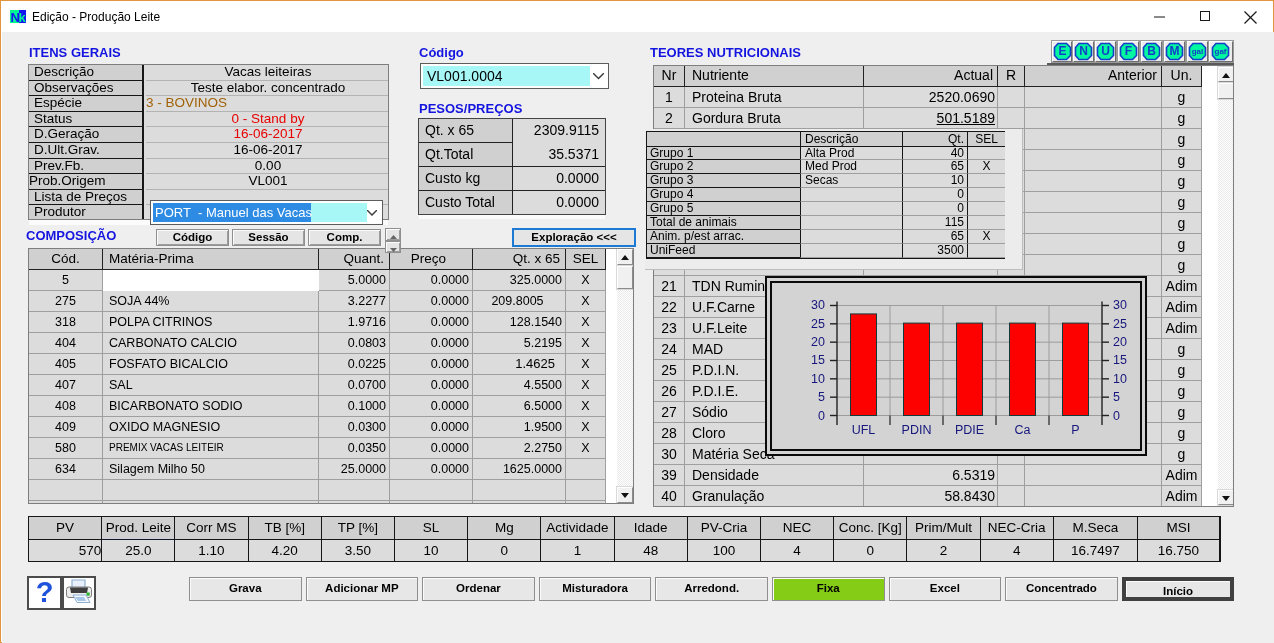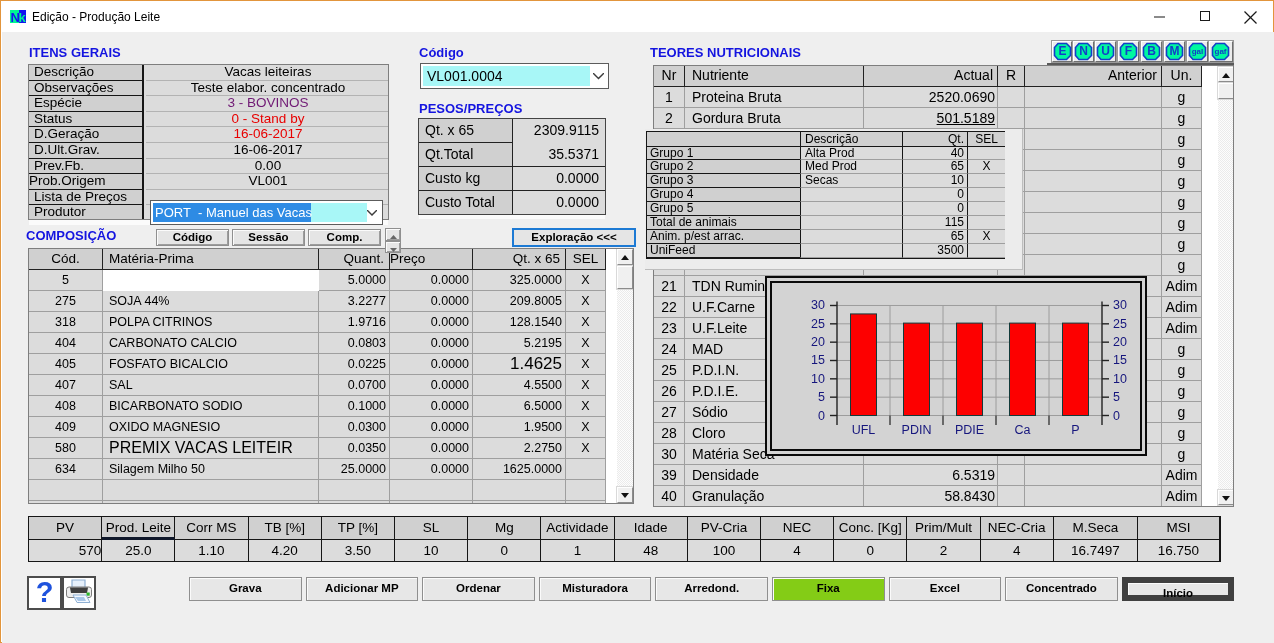--- a/index.html
+++ b/index.html
@@ -23,21 +23,21 @@
       </svg></div>
 <div style="position:absolute;left:1px;top:31px;width:1272px;height:611px;background:#efefef;"></div>
 <div class="cap" style="left:28px;top:44px;">ITENS GERAIS</div>
 <div style="position:absolute;left:27px;top:63px;width:361px;height:156px;border:1px solid #7e7e7e;background:#dcdcdc;overflow:hidden;">
       <div style="position:relative;width:100%;height:100%">
         <div style="position:absolute;left:0px;top:0.0px;width:115px;height:15.6px;background:#d0d0d0;border-bottom:1px solid #161616;border-right:2px solid #161616;font-size:13.5px;line-height:14.6px;padding-left:5px;">Descrição</div>
         <div style="position:absolute;left:117px;top:0.0px;width:244px;height:15.6px;background:#dcdcdc;border-bottom:1px solid #b3b3b3;font-size:13.5px;line-height:14.6px;text-align:center;color:#000;">Vacas leiteiras</div>
         <div style="position:absolute;left:0px;top:15.6px;width:115px;height:15.6px;background:#d0d0d0;border-bottom:1px solid #161616;border-right:2px solid #161616;font-size:13.5px;line-height:14.6px;padding-left:5px;">Observações</div>
         <div style="position:absolute;left:117px;top:15.6px;width:244px;height:15.6px;background:#dcdcdc;border-bottom:1px solid #b3b3b3;font-size:13.5px;line-height:14.6px;text-align:center;color:#000;">Teste elabor. concentrado</div>
         <div style="position:absolute;left:0px;top:31.2px;width:115px;height:15.6px;background:#d0d0d0;border-bottom:1px solid #161616;border-right:2px solid #161616;font-size:13.5px;line-height:14.6px;padding-left:5px;">Espécie</div>
-        <div style="position:absolute;left:117px;top:31.2px;width:244px;height:15.6px;background:#dcdcdc;border-bottom:1px solid #b3b3b3;font-size:13.5px;line-height:14.6px;text-align:center;color:#701a75;">3 - BOVINOS</div>
+        <div style="position:absolute;left:117px;top:31.2px;width:244px;height:15.6px;background:#dcdcdc;border-bottom:1px solid #b3b3b3;font-size:13.5px;line-height:14.6px;color:#a16207;">3 - BOVINOS</div>
         <div style="position:absolute;left:0px;top:46.8px;width:115px;height:15.6px;background:#d0d0d0;border-bottom:1px solid #161616;border-right:2px solid #161616;font-size:13.5px;line-height:14.6px;padding-left:5px;">Status</div>
         <div style="position:absolute;left:117px;top:46.8px;width:244px;height:15.6px;background:#dcdcdc;border-bottom:1px solid #b3b3b3;font-size:13.5px;line-height:14.6px;text-align:center;color:#e80000;">0 - Stand by</div>
         <div style="position:absolute;left:0px;top:62.4px;width:115px;height:15.6px;background:#d0d0d0;border-bottom:1px solid #161616;border-right:2px solid #161616;font-size:13.5px;line-height:14.6px;padding-left:5px;">D.Geração</div>
         <div style="position:absolute;left:117px;top:62.4px;width:244px;height:15.6px;background:#dcdcdc;border-bottom:1px solid #b3b3b3;font-size:13.5px;line-height:14.6px;text-align:center;color:#e80000;">16-06-2017</div>
         <div style="position:absolute;left:0px;top:78.0px;width:115px;height:15.6px;background:#d0d0d0;border-bottom:1px solid #161616;border-right:2px solid #161616;font-size:13.5px;line-height:14.6px;padding-left:5px;">D.Ult.Grav.</div>
         <div style="position:absolute;left:117px;top:78.0px;width:244px;height:15.6px;background:#dcdcdc;border-bottom:1px solid #b3b3b3;font-size:13.5px;line-height:14.6px;text-align:center;color:#000;">16-06-2017</div>
         <div style="position:absolute;left:0px;top:93.6px;width:115px;height:15.6px;background:#d0d0d0;border-bottom:1px solid #161616;border-right:2px solid #161616;font-size:13.5px;line-height:14.6px;padding-left:5px;">Prev.Fb.</div>
         <div style="position:absolute;left:117px;top:93.6px;width:244px;height:15.6px;background:#dcdcdc;border-bottom:1px solid #b3b3b3;font-size:13.5px;line-height:14.6px;text-align:center;color:#000;">0.00</div>
         <div style="position:absolute;left:0px;top:109.2px;width:115px;height:15.6px;background:#d0d0d0;border-bottom:1px solid #161616;border-right:2px solid #161616;font-size:13.5px;line-height:14.6px;padding-left:0;">Prob.Origem</div>
         <div style="position:absolute;left:117px;top:109.2px;width:244px;height:15.6px;background:#dcdcdc;border-bottom:1px solid #b3b3b3;font-size:13.5px;line-height:14.6px;text-align:center;color:#000;">VL001</div>
@@ -85,72 +85,72 @@
       </svg></div>
 <div class="btn3" style="left:384px;top:239.5px;width:16px;height:12.5px;z-index:6;"><svg width="7" height="4" style="margin-top:4px">
         <path d="M0 0 L7 0 L3.5 4 Z" fill="#666"></path>
       </svg></div>
 <div style="position:absolute;left:511px;top:227px;width:124px;height:19px;background:#e5e5e5;border:2px solid #1d7ad4;font-weight:bold;font-size:11.5px;text-align:center;line-height:15px;color:#000;">Exploração &lt;&lt;&lt;</div>
 <div style="position:absolute;left:27px;top:247px;width:606px;height:256px;border:1px solid #7e7e7e;background:#fff;overflow:hidden;">
       <div style="position:relative;width:100%;height:100%">
         <div style="position:absolute;left:0px;top:0px;width:74px;height:21px;background:#d0d0d0;border-right:1px solid #222;border-bottom:1px solid #222;font-size:13.5px;line-height:19px;text-align:center;padding-left:0px;padding-right:0px;white-space:nowrap;overflow:hidden;">Cód.</div>
         <div style="position:absolute;left:74px;top:0px;width:216px;height:21px;background:#d0d0d0;border-right:1px solid #222;border-bottom:1px solid #222;font-size:13.5px;line-height:19px;text-align:left;padding-left:6px;padding-right:0px;white-space:nowrap;overflow:hidden;">Matéria-Prima</div>
         <div style="position:absolute;left:290px;top:0px;width:71px;height:21px;background:#d0d0d0;border-right:1px solid #222;border-bottom:1px solid #222;font-size:13.5px;line-height:19px;text-align:right;padding-left:0px;padding-right:5px;white-space:nowrap;overflow:hidden;">Quant.</div>
-        <div style="position:absolute;left:361px;top:0px;width:83px;height:21px;background:#d0d0d0;border-right:1px solid #222;border-bottom:1px solid #222;font-size:13.5px;line-height:19px;text-align:left;padding-left:0px;padding-right:5px;white-space:nowrap;overflow:hidden;">Preço</div>
+        <div style="position:absolute;left:361px;top:0px;width:83px;height:21px;background:#d0d0d0;border-right:1px solid #222;border-bottom:1px solid #222;font-size:13.5px;line-height:19px;text-align:center;padding-left:0px;padding-right:5px;white-space:nowrap;overflow:hidden;">Preço</div>
         <div style="position:absolute;left:444px;top:0px;width:93px;height:21px;background:#d0d0d0;border-right:1px solid #222;border-bottom:1px solid #222;font-size:13.5px;line-height:19px;text-align:right;padding-left:0px;padding-right:5px;white-space:nowrap;overflow:hidden;">Qt. x 65</div>
         <div style="position:absolute;left:537px;top:0px;width:40px;height:21px;background:#d0d0d0;border-right:1px solid #222;border-bottom:1px solid #222;font-size:13.5px;line-height:19px;text-align:center;padding-left:0px;padding-right:0px;white-space:nowrap;overflow:hidden;">SEL</div>
         <div style="position:absolute;left:0px;top:21px;width:74px;height:21px;background:#dcdcdc;border-right:1px solid #9f9f9f;border-bottom:1px solid #9f9f9f;font-size:12.5px;line-height:20px;text-align:center;padding-left:0px;padding-right:0px;white-space:nowrap;overflow:hidden;">5</div>
         <div style="position:absolute;left:290px;top:21px;width:71px;height:21px;background:#dcdcdc;border-right:1px solid #9f9f9f;border-bottom:1px solid #9f9f9f;font-size:12.5px;line-height:20px;text-align:right;padding-left:0px;padding-right:3px;white-space:nowrap;overflow:hidden;">5.0000</div>
         <div style="position:absolute;left:361px;top:21px;width:83px;height:21px;background:#dcdcdc;border-right:1px solid #9f9f9f;border-bottom:1px solid #9f9f9f;font-size:12.5px;line-height:20px;text-align:right;padding-left:0px;padding-right:3px;white-space:nowrap;overflow:hidden;">0.0000</div>
         <div style="position:absolute;left:444px;top:21px;width:93px;height:21px;background:#dcdcdc;border-right:1px solid #9f9f9f;border-bottom:1px solid #9f9f9f;font-size:12.5px;line-height:20px;text-align:right;padding-left:0px;padding-right:3px;white-space:nowrap;overflow:hidden;">325.0000</div>
         <div style="position:absolute;left:537px;top:21px;width:40px;height:21px;background:#dcdcdc;border-right:1px solid #9f9f9f;border-bottom:1px solid #9f9f9f;font-size:12.5px;line-height:20px;text-align:center;padding-left:0px;padding-right:0px;white-space:nowrap;overflow:hidden;">X</div>
         <div style="position:absolute;left:0px;top:42px;width:74px;height:21px;background:#dcdcdc;border-right:1px solid #9f9f9f;border-bottom:1px solid #9f9f9f;font-size:12.5px;line-height:20px;text-align:center;padding-left:0px;padding-right:0px;white-space:nowrap;overflow:hidden;">275</div>
         <div style="position:absolute;left:74px;top:42px;width:216px;height:21px;background:#dcdcdc;border-right:1px solid #9f9f9f;border-bottom:1px solid #9f9f9f;font-size:12.5px;line-height:20px;text-align:left;padding-left:6px;padding-right:0px;white-space:nowrap;overflow:hidden;">SOJA 44%</div>
         <div style="position:absolute;left:290px;top:42px;width:71px;height:21px;background:#dcdcdc;border-right:1px solid #9f9f9f;border-bottom:1px solid #9f9f9f;font-size:12.5px;line-height:20px;text-align:right;padding-left:0px;padding-right:3px;white-space:nowrap;overflow:hidden;">3.2277</div>
         <div style="position:absolute;left:361px;top:42px;width:83px;height:21px;background:#dcdcdc;border-right:1px solid #9f9f9f;border-bottom:1px solid #9f9f9f;font-size:12.5px;line-height:20px;text-align:right;padding-left:0px;padding-right:3px;white-space:nowrap;overflow:hidden;">0.0000</div>
-        <div style="position:absolute;left:444px;top:42px;width:93px;height:21px;background:#dcdcdc;border-right:1px solid #9f9f9f;border-bottom:1px solid #9f9f9f;font-size:12.5px;line-height:20px;text-align:right;padding-left:0px;padding-right:3px;white-space:nowrap;overflow:hidden;">209.8005</div>
+        <div style="position:absolute;left:444px;top:42px;width:93px;height:21px;background:#dcdcdc;border-right:1px solid #9f9f9f;border-bottom:1px solid #9f9f9f;font-size:12.5px;line-height:20px;text-align:center;padding-left:0px;padding-right:3px;white-space:nowrap;overflow:hidden;">209.8005</div>
         <div style="position:absolute;left:537px;top:42px;width:40px;height:21px;background:#dcdcdc;border-right:1px solid #9f9f9f;border-bottom:1px solid #9f9f9f;font-size:12.5px;line-height:20px;text-align:center;padding-left:0px;padding-right:0px;white-space:nowrap;overflow:hidden;">X</div>
         <div style="position:absolute;left:0px;top:63px;width:74px;height:21px;background:#dcdcdc;border-right:1px solid #9f9f9f;border-bottom:1px solid #9f9f9f;font-size:12.5px;line-height:20px;text-align:center;padding-left:0px;padding-right:0px;white-space:nowrap;overflow:hidden;">318</div>
         <div style="position:absolute;left:74px;top:63px;width:216px;height:21px;background:#dcdcdc;border-right:1px solid #9f9f9f;border-bottom:1px solid #9f9f9f;font-size:12.5px;line-height:20px;text-align:left;padding-left:6px;padding-right:0px;white-space:nowrap;overflow:hidden;">POLPA CITRINOS</div>
         <div style="position:absolute;left:290px;top:63px;width:71px;height:21px;background:#dcdcdc;border-right:1px solid #9f9f9f;border-bottom:1px solid #9f9f9f;font-size:12.5px;line-height:20px;text-align:right;padding-left:0px;padding-right:3px;white-space:nowrap;overflow:hidden;">1.9716</div>
         <div style="position:absolute;left:361px;top:63px;width:83px;height:21px;background:#dcdcdc;border-right:1px solid #9f9f9f;border-bottom:1px solid #9f9f9f;font-size:12.5px;line-height:20px;text-align:right;padding-left:0px;padding-right:3px;white-space:nowrap;overflow:hidden;">0.0000</div>
         <div style="position:absolute;left:444px;top:63px;width:93px;height:21px;background:#dcdcdc;border-right:1px solid #9f9f9f;border-bottom:1px solid #9f9f9f;font-size:12.5px;line-height:20px;text-align:right;padding-left:0px;padding-right:3px;white-space:nowrap;overflow:hidden;">128.1540</div>
         <div style="position:absolute;left:537px;top:63px;width:40px;height:21px;background:#dcdcdc;border-right:1px solid #9f9f9f;border-bottom:1px solid #9f9f9f;font-size:12.5px;line-height:20px;text-align:center;padding-left:0px;padding-right:0px;white-space:nowrap;overflow:hidden;">X</div>
         <div style="position:absolute;left:0px;top:84px;width:74px;height:21px;background:#dcdcdc;border-right:1px solid #9f9f9f;border-bottom:1px solid #9f9f9f;font-size:12.5px;line-height:20px;text-align:center;padding-left:0px;padding-right:0px;white-space:nowrap;overflow:hidden;">404</div>
         <div style="position:absolute;left:74px;top:84px;width:216px;height:21px;background:#dcdcdc;border-right:1px solid #9f9f9f;border-bottom:1px solid #9f9f9f;font-size:12.5px;line-height:20px;text-align:left;padding-left:6px;padding-right:0px;white-space:nowrap;overflow:hidden;">CARBONATO CALCIO</div>
         <div style="position:absolute;left:290px;top:84px;width:71px;height:21px;background:#dcdcdc;border-right:1px solid #9f9f9f;border-bottom:1px solid #9f9f9f;font-size:12.5px;line-height:20px;text-align:right;padding-left:0px;padding-right:3px;white-space:nowrap;overflow:hidden;">0.0803</div>
         <div style="position:absolute;left:361px;top:84px;width:83px;height:21px;background:#dcdcdc;border-right:1px solid #9f9f9f;border-bottom:1px solid #9f9f9f;font-size:12.5px;line-height:20px;text-align:right;padding-left:0px;padding-right:3px;white-space:nowrap;overflow:hidden;">0.0000</div>
         <div style="position:absolute;left:444px;top:84px;width:93px;height:21px;background:#dcdcdc;border-right:1px solid #9f9f9f;border-bottom:1px solid #9f9f9f;font-size:12.5px;line-height:20px;text-align:right;padding-left:0px;padding-right:3px;white-space:nowrap;overflow:hidden;">5.2195</div>
         <div style="position:absolute;left:537px;top:84px;width:40px;height:21px;background:#dcdcdc;border-right:1px solid #9f9f9f;border-bottom:1px solid #9f9f9f;font-size:12.5px;line-height:20px;text-align:center;padding-left:0px;padding-right:0px;white-space:nowrap;overflow:hidden;">X</div>
         <div style="position:absolute;left:0px;top:105px;width:74px;height:21px;background:#dcdcdc;border-right:1px solid #9f9f9f;border-bottom:1px solid #9f9f9f;font-size:12.5px;line-height:20px;text-align:center;padding-left:0px;padding-right:0px;white-space:nowrap;overflow:hidden;">405</div>
         <div style="position:absolute;left:74px;top:105px;width:216px;height:21px;background:#dcdcdc;border-right:1px solid #9f9f9f;border-bottom:1px solid #9f9f9f;font-size:12.5px;line-height:20px;text-align:left;padding-left:6px;padding-right:0px;white-space:nowrap;overflow:hidden;">FOSFATO BICALCIO</div>
         <div style="position:absolute;left:290px;top:105px;width:71px;height:21px;background:#dcdcdc;border-right:1px solid #9f9f9f;border-bottom:1px solid #9f9f9f;font-size:12.5px;line-height:20px;text-align:right;padding-left:0px;padding-right:3px;white-space:nowrap;overflow:hidden;">0.0225</div>
         <div style="position:absolute;left:361px;top:105px;width:83px;height:21px;background:#dcdcdc;border-right:1px solid #9f9f9f;border-bottom:1px solid #9f9f9f;font-size:12.5px;line-height:20px;text-align:right;padding-left:0px;padding-right:3px;white-space:nowrap;overflow:hidden;">0.0000</div>
-        <div style="position:absolute;left:444px;top:105px;width:93px;height:21px;background:#dcdcdc;border-right:1px solid #9f9f9f;border-bottom:1px solid #9f9f9f;font-size:17px;line-height:20px;text-align:right;padding-left:0px;padding-right:3px;white-space:nowrap;overflow:hidden;">1.4625</div>
+        <div style="position:absolute;left:444px;top:105px;width:93px;height:21px;background:#dcdcdc;border-right:1px solid #9f9f9f;border-bottom:1px solid #9f9f9f;font-size:13px;line-height:20px;text-align:right;padding-left:0px;padding-right:10px;white-space:nowrap;overflow:hidden;">1.4625</div>
         <div style="position:absolute;left:537px;top:105px;width:40px;height:21px;background:#dcdcdc;border-right:1px solid #9f9f9f;border-bottom:1px solid #9f9f9f;font-size:12.5px;line-height:20px;text-align:center;padding-left:0px;padding-right:0px;white-space:nowrap;overflow:hidden;">X</div>
         <div style="position:absolute;left:0px;top:126px;width:74px;height:21px;background:#dcdcdc;border-right:1px solid #9f9f9f;border-bottom:1px solid #9f9f9f;font-size:12.5px;line-height:20px;text-align:center;padding-left:0px;padding-right:0px;white-space:nowrap;overflow:hidden;">407</div>
         <div style="position:absolute;left:74px;top:126px;width:216px;height:21px;background:#dcdcdc;border-right:1px solid #9f9f9f;border-bottom:1px solid #9f9f9f;font-size:12.5px;line-height:20px;text-align:left;padding-left:6px;padding-right:0px;white-space:nowrap;overflow:hidden;">SAL</div>
         <div style="position:absolute;left:290px;top:126px;width:71px;height:21px;background:#dcdcdc;border-right:1px solid #9f9f9f;border-bottom:1px solid #9f9f9f;font-size:12.5px;line-height:20px;text-align:right;padding-left:0px;padding-right:3px;white-space:nowrap;overflow:hidden;">0.0700</div>
         <div style="position:absolute;left:361px;top:126px;width:83px;height:21px;background:#dcdcdc;border-right:1px solid #9f9f9f;border-bottom:1px solid #9f9f9f;font-size:12.5px;line-height:20px;text-align:right;padding-left:0px;padding-right:3px;white-space:nowrap;overflow:hidden;">0.0000</div>
         <div style="position:absolute;left:444px;top:126px;width:93px;height:21px;background:#dcdcdc;border-right:1px solid #9f9f9f;border-bottom:1px solid #9f9f9f;font-size:12.5px;line-height:20px;text-align:right;padding-left:0px;padding-right:3px;white-space:nowrap;overflow:hidden;">4.5500</div>
         <div style="position:absolute;left:537px;top:126px;width:40px;height:21px;background:#dcdcdc;border-right:1px solid #9f9f9f;border-bottom:1px solid #9f9f9f;font-size:12.5px;line-height:20px;text-align:center;padding-left:0px;padding-right:0px;white-space:nowrap;overflow:hidden;">X</div>
         <div style="position:absolute;left:0px;top:147px;width:74px;height:21px;background:#dcdcdc;border-right:1px solid #9f9f9f;border-bottom:1px solid #9f9f9f;font-size:12.5px;line-height:20px;text-align:center;padding-left:0px;padding-right:0px;white-space:nowrap;overflow:hidden;">408</div>
         <div style="position:absolute;left:74px;top:147px;width:216px;height:21px;background:#dcdcdc;border-right:1px solid #9f9f9f;border-bottom:1px solid #9f9f9f;font-size:12.5px;line-height:20px;text-align:left;padding-left:6px;padding-right:0px;white-space:nowrap;overflow:hidden;">BICARBONATO SODIO</div>
         <div style="position:absolute;left:290px;top:147px;width:71px;height:21px;background:#dcdcdc;border-right:1px solid #9f9f9f;border-bottom:1px solid #9f9f9f;font-size:12.5px;line-height:20px;text-align:right;padding-left:0px;padding-right:3px;white-space:nowrap;overflow:hidden;">0.1000</div>
         <div style="position:absolute;left:361px;top:147px;width:83px;height:21px;background:#dcdcdc;border-right:1px solid #9f9f9f;border-bottom:1px solid #9f9f9f;font-size:12.5px;line-height:20px;text-align:right;padding-left:0px;padding-right:3px;white-space:nowrap;overflow:hidden;">0.0000</div>
         <div style="position:absolute;left:444px;top:147px;width:93px;height:21px;background:#dcdcdc;border-right:1px solid #9f9f9f;border-bottom:1px solid #9f9f9f;font-size:12.5px;line-height:20px;text-align:right;padding-left:0px;padding-right:3px;white-space:nowrap;overflow:hidden;">6.5000</div>
         <div style="position:absolute;left:537px;top:147px;width:40px;height:21px;background:#dcdcdc;border-right:1px solid #9f9f9f;border-bottom:1px solid #9f9f9f;font-size:12.5px;line-height:20px;text-align:center;padding-left:0px;padding-right:0px;white-space:nowrap;overflow:hidden;">X</div>
         <div style="position:absolute;left:0px;top:168px;width:74px;height:21px;background:#dcdcdc;border-right:1px solid #9f9f9f;border-bottom:1px solid #9f9f9f;font-size:12.5px;line-height:20px;text-align:center;padding-left:0px;padding-right:0px;white-space:nowrap;overflow:hidden;">409</div>
         <div style="position:absolute;left:74px;top:168px;width:216px;height:21px;background:#dcdcdc;border-right:1px solid #9f9f9f;border-bottom:1px solid #9f9f9f;font-size:12.5px;line-height:20px;text-align:left;padding-left:6px;padding-right:0px;white-space:nowrap;overflow:hidden;">OXIDO MAGNESIO</div>
         <div style="position:absolute;left:290px;top:168px;width:71px;height:21px;background:#dcdcdc;border-right:1px solid #9f9f9f;border-bottom:1px solid #9f9f9f;font-size:12.5px;line-height:20px;text-align:right;padding-left:0px;padding-right:3px;white-space:nowrap;overflow:hidden;">0.0300</div>
         <div style="position:absolute;left:361px;top:168px;width:83px;height:21px;background:#dcdcdc;border-right:1px solid #9f9f9f;border-bottom:1px solid #9f9f9f;font-size:12.5px;line-height:20px;text-align:right;padding-left:0px;padding-right:3px;white-space:nowrap;overflow:hidden;">0.0000</div>
         <div style="position:absolute;left:444px;top:168px;width:93px;height:21px;background:#dcdcdc;border-right:1px solid #9f9f9f;border-bottom:1px solid #9f9f9f;font-size:12.5px;line-height:20px;text-align:right;padding-left:0px;padding-right:3px;white-space:nowrap;overflow:hidden;">1.9500</div>
         <div style="position:absolute;left:537px;top:168px;width:40px;height:21px;background:#dcdcdc;border-right:1px solid #9f9f9f;border-bottom:1px solid #9f9f9f;font-size:12.5px;line-height:20px;text-align:center;padding-left:0px;padding-right:0px;white-space:nowrap;overflow:hidden;">X</div>
         <div style="position:absolute;left:0px;top:189px;width:74px;height:21px;background:#dcdcdc;border-right:1px solid #9f9f9f;border-bottom:1px solid #9f9f9f;font-size:12.5px;line-height:20px;text-align:center;padding-left:0px;padding-right:0px;white-space:nowrap;overflow:hidden;">580</div>
-        <div style="position:absolute;left:74px;top:189px;width:216px;height:21px;background:#dcdcdc;border-right:1px solid #9f9f9f;border-bottom:1px solid #9f9f9f;font-size:16px;line-height:20px;text-align:left;padding-left:6px;padding-right:0px;white-space:nowrap;overflow:hidden;">PREMIX VACAS LEITEIR</div>
+        <div style="position:absolute;left:74px;top:189px;width:216px;height:21px;background:#dcdcdc;border-right:1px solid #9f9f9f;border-bottom:1px solid #9f9f9f;font-size:10px;line-height:20px;text-align:left;padding-left:6px;padding-right:0px;white-space:nowrap;overflow:hidden;">PREMIX VACAS LEITEIR</div>
         <div style="position:absolute;left:290px;top:189px;width:71px;height:21px;background:#dcdcdc;border-right:1px solid #9f9f9f;border-bottom:1px solid #9f9f9f;font-size:12.5px;line-height:20px;text-align:right;padding-left:0px;padding-right:3px;white-space:nowrap;overflow:hidden;">0.0350</div>
         <div style="position:absolute;left:361px;top:189px;width:83px;height:21px;background:#dcdcdc;border-right:1px solid #9f9f9f;border-bottom:1px solid #9f9f9f;font-size:12.5px;line-height:20px;text-align:right;padding-left:0px;padding-right:3px;white-space:nowrap;overflow:hidden;">0.0000</div>
         <div style="position:absolute;left:444px;top:189px;width:93px;height:21px;background:#dcdcdc;border-right:1px solid #9f9f9f;border-bottom:1px solid #9f9f9f;font-size:12.5px;line-height:20px;text-align:right;padding-left:0px;padding-right:3px;white-space:nowrap;overflow:hidden;">2.2750</div>
         <div style="position:absolute;left:537px;top:189px;width:40px;height:21px;background:#dcdcdc;border-right:1px solid #9f9f9f;border-bottom:1px solid #9f9f9f;font-size:12.5px;line-height:20px;text-align:center;padding-left:0px;padding-right:0px;white-space:nowrap;overflow:hidden;">X</div>
         <div style="position:absolute;left:0px;top:210px;width:74px;height:21px;background:#dcdcdc;border-right:1px solid #9f9f9f;border-bottom:1px solid #9f9f9f;font-size:12.5px;line-height:20px;text-align:center;padding-left:0px;padding-right:0px;white-space:nowrap;overflow:hidden;">634</div>
         <div style="position:absolute;left:74px;top:210px;width:216px;height:21px;background:#dcdcdc;border-right:1px solid #9f9f9f;border-bottom:1px solid #9f9f9f;font-size:12.5px;line-height:20px;text-align:left;padding-left:6px;padding-right:0px;white-space:nowrap;overflow:hidden;">Silagem Milho 50</div>
         <div style="position:absolute;left:290px;top:210px;width:71px;height:21px;background:#dcdcdc;border-right:1px solid #9f9f9f;border-bottom:1px solid #9f9f9f;font-size:12.5px;line-height:20px;text-align:right;padding-left:0px;padding-right:3px;white-space:nowrap;overflow:hidden;">25.0000</div>
         <div style="position:absolute;left:361px;top:210px;width:83px;height:21px;background:#dcdcdc;border-right:1px solid #9f9f9f;border-bottom:1px solid #9f9f9f;font-size:12.5px;line-height:20px;text-align:right;padding-left:0px;padding-right:3px;white-space:nowrap;overflow:hidden;">0.0000</div>
         <div style="position:absolute;left:444px;top:210px;width:93px;height:21px;background:#dcdcdc;border-right:1px solid #9f9f9f;border-bottom:1px solid #9f9f9f;font-size:12.5px;line-height:20px;text-align:right;padding-left:0px;padding-right:3px;white-space:nowrap;overflow:hidden;">1625.0000</div>
         <div style="position:absolute;left:537px;top:210px;width:40px;height:21px;background:#dcdcdc;border-right:1px solid #9f9f9f;border-bottom:1px solid #9f9f9f;font-size:12.5px;line-height:20px;text-align:center;padding-left:0px;padding-right:0px;white-space:nowrap;overflow:hidden;"></div>
@@ -452,21 +452,21 @@
           <text x="250.5" y="150.5" text-anchor="middle" font-size="12.5" fill="#16167d" font-family="Liberation Sans">Ca</text>
           <rect x="290.5" y="40.091600000000014" width="26" height="92.40839999999999" fill="#fd0000" stroke="#123a3a" stroke-width="1"></rect>
           <text x="303.5" y="150.5" text-anchor="middle" font-size="12.5" fill="#16167d" font-family="Liberation Sans">P</text>
         </svg>
       </div>
     </div>
 <div style="position:absolute;left:27px;top:515px;width:1193.1000000000001px;height:46px;border:1px solid #161616;overflow:hidden;">
       <div style="position:relative;width:100%;height:100%">
         <div style="position:absolute;left:0px;top:0px;width:73.2px;height:23px;background:#d0d0d0;border-right:1px solid #161616;border-bottom:1px solid #161616;font-size:13.5px;line-height:21px;text-align:center;white-space:nowrap;overflow:hidden;">PV</div>
         <div style="position:absolute;left:0px;top:23px;width:73.2px;height:21px;background:#dcdcdc;border-right:1px solid #161616;font-size:13.5px;line-height:21px;text-align:right;">570</div>
-        <div style="position:absolute;left:73.2px;top:0px;width:73.2px;height:23px;background:#d0d0d0;border-right:1px solid #161616;border-bottom:3px solid #0f172a;font-size:13.5px;line-height:21px;text-align:center;white-space:nowrap;overflow:hidden;">Prod. Leite</div>
+        <div style="position:absolute;left:73.2px;top:0px;width:73.2px;height:23px;background:#d0d0d0;border-right:1px solid #161616;border-bottom:1px solid #0f172a;font-size:13.5px;line-height:21px;text-align:center;white-space:nowrap;overflow:hidden;">Prod. Leite</div>
         <div style="position:absolute;left:73.2px;top:23px;width:73.2px;height:21px;background:#dcdcdc;border-right:1px solid #161616;font-size:13.5px;line-height:21px;text-align:center;">25.0</div>
         <div style="position:absolute;left:146.4px;top:0px;width:73.2px;height:23px;background:#d0d0d0;border-right:1px solid #161616;border-bottom:1px solid #161616;font-size:13.5px;line-height:21px;text-align:center;white-space:nowrap;overflow:hidden;">Corr MS</div>
         <div style="position:absolute;left:146.4px;top:23px;width:73.2px;height:21px;background:#dcdcdc;border-right:1px solid #161616;font-size:13.5px;line-height:21px;text-align:center;">1.10</div>
         <div style="position:absolute;left:219.60000000000002px;top:0px;width:73.2px;height:23px;background:#d0d0d0;border-right:1px solid #161616;border-bottom:1px solid #161616;font-size:13.5px;line-height:21px;text-align:center;white-space:nowrap;overflow:hidden;">TB [%]</div>
         <div style="position:absolute;left:219.60000000000002px;top:23px;width:73.2px;height:21px;background:#dcdcdc;border-right:1px solid #161616;font-size:13.5px;line-height:21px;text-align:center;">4.20</div>
         <div style="position:absolute;left:292.8px;top:0px;width:73.2px;height:23px;background:#d0d0d0;border-right:1px solid #161616;border-bottom:1px solid #161616;font-size:13.5px;line-height:21px;text-align:center;white-space:nowrap;overflow:hidden;">TP [%]</div>
         <div style="position:absolute;left:292.8px;top:23px;width:73.2px;height:21px;background:#dcdcdc;border-right:1px solid #161616;font-size:13.5px;line-height:21px;text-align:center;">3.50</div>
         <div style="position:absolute;left:366.0px;top:0px;width:73.2px;height:23px;background:#d0d0d0;border-right:1px solid #161616;border-bottom:1px solid #161616;font-size:13.5px;line-height:21px;text-align:center;white-space:nowrap;overflow:hidden;">SL</div>
         <div style="position:absolute;left:366.0px;top:23px;width:73.2px;height:21px;background:#dcdcdc;border-right:1px solid #161616;font-size:13.5px;line-height:21px;text-align:center;">10</div>
         <div style="position:absolute;left:439.2px;top:0px;width:73.2px;height:23px;background:#d0d0d0;border-right:1px solid #161616;border-bottom:1px solid #161616;font-size:13.5px;line-height:21px;text-align:center;white-space:nowrap;overflow:hidden;">Mg</div>
@@ -503,13 +503,13 @@
 </g>
       </svg></div>
 <div style="position:absolute;left:188px;top:576px;width:112.5px;height:23.5px;background:#e7e7e7;border:1px solid #8f8f8f;box-shadow:inset 1px 1px 0 #fbfbfb;font-weight:bold;font-size:11.5px;text-align:center;line-height:21px;color:#000;">Grava</div>
 <div style="position:absolute;left:304.6px;top:576px;width:112.5px;height:23.5px;background:#e7e7e7;border:1px solid #8f8f8f;box-shadow:inset 1px 1px 0 #fbfbfb;font-weight:bold;font-size:11.5px;text-align:center;line-height:21px;color:#000;">Adicionar MP</div>
 <div style="position:absolute;left:421.20000000000005px;top:576px;width:112.5px;height:23.5px;background:#e7e7e7;border:1px solid #8f8f8f;box-shadow:inset 1px 1px 0 #fbfbfb;font-weight:bold;font-size:11.5px;text-align:center;line-height:21px;color:#000;">Ordenar</div>
 <div style="position:absolute;left:537.8000000000001px;top:576px;width:112.5px;height:23.5px;background:#e7e7e7;border:1px solid #8f8f8f;box-shadow:inset 1px 1px 0 #fbfbfb;font-weight:bold;font-size:11.5px;text-align:center;line-height:21px;color:#000;">Misturadora</div>
 <div style="position:absolute;left:654.4000000000001px;top:576px;width:112.5px;height:23.5px;background:#e7e7e7;border:1px solid #8f8f8f;box-shadow:inset 1px 1px 0 #fbfbfb;font-weight:bold;font-size:11.5px;text-align:center;line-height:21px;color:#000;">Arredond.</div>
 <div style="position:absolute;left:771.0000000000001px;top:576px;width:112.5px;height:23.5px;background:#84cc16;border:1px solid #8f8f8f;box-shadow:inset 1px 1px 0 #fbfbfb;font-weight:bold;font-size:11.5px;text-align:center;line-height:21px;color:#000;">Fixa</div>
 <div style="position:absolute;left:887.6000000000001px;top:576px;width:112.5px;height:23.5px;background:#e7e7e7;border:1px solid #8f8f8f;box-shadow:inset 1px 1px 0 #fbfbfb;font-weight:bold;font-size:11.5px;text-align:center;line-height:21px;color:#000;">Excel</div>
 <div style="position:absolute;left:1004.2000000000002px;top:576px;width:112.5px;height:23.5px;background:#e7e7e7;border:1px solid #8f8f8f;box-shadow:inset 1px 1px 0 #fbfbfb;font-weight:bold;font-size:11.5px;text-align:center;line-height:21px;color:#000;">Concentrado</div>
-<div style="position:absolute;left:1120.8000000000002px;top:576px;width:112.5px;height:23.5px;background:#e7e7e7;border:6px solid #404040;box-shadow:inset 1px 1px 0 #fbfbfb;font-weight:bold;font-size:11.5px;text-align:center;line-height:21px;color:#000;">Início</div>
+<div style="position:absolute;left:1120.8000000000002px;top:576px;width:112.5px;height:23.5px;background:#e7e7e7;border:4px solid #404040;box-shadow:inset 1px 1px 0 #fbfbfb;font-weight:bold;font-size:11.5px;text-align:center;line-height:21px;color:#000;">Início</div>
 </div>
 </body></html>

